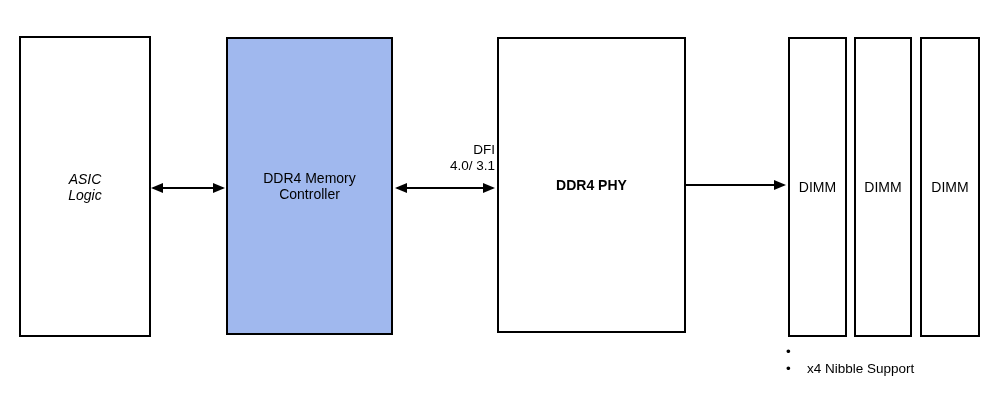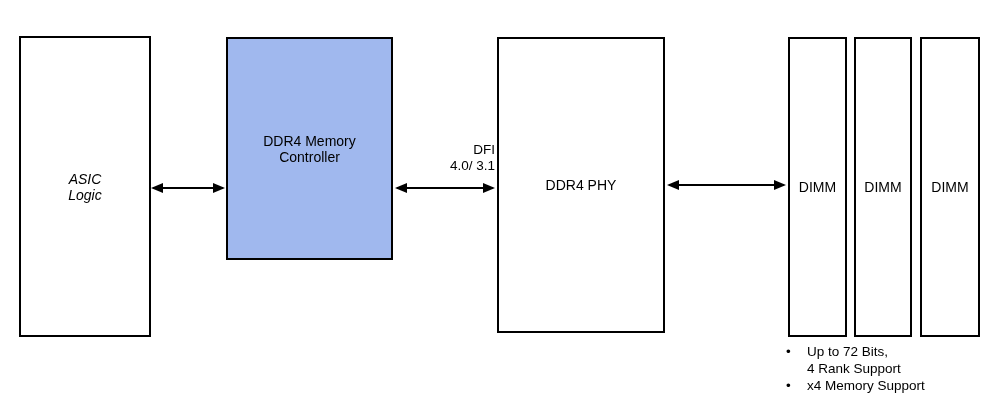--- a/index.html
+++ b/index.html
@@ -23,22 +23,22 @@
     background: #ffffff;
     display: flex;
     align-items: center;
     justify-content: center;
     text-align: center;
     font-size: 14px;
     line-height: 16px;
     white-space: pre-line;
   }
   .box-asic       { left: 19px;  top: 36px; width: 132px; height: 301px; font-style: italic; }
-  .box-controller { left: 226px; top: 37px; width: 167px; height: 223px; text-align: center; }
-  .box-phy        { left: 497px; top: 37px; width: 168px; height: 296px; }
+  .box-controller { left: 226px; top: 37px; width: 167px; height: 298px; text-align: center; }
+  .box-phy        { left: 497px; top: 37px; width: 189px; height: 296px; font-weight: bold; }
   .box-dimm1      { left: 788px; top: 37px; width: 59px;  height: 300px; }
   .box-dimm2      { left: 854px; top: 37px; width: 58px;  height: 300px; }
   .box-dimm3      { left: 920px; top: 37px; width: 60px;  height: 300px; }
 
   .arrow-layer {
     position: absolute;
     left: 0; top: 0;
     width: 1000px;
     height: 400px;
     pointer-events: none;
@@ -113,22 +113,20 @@
   <div class="box box-dimm3">
     <span>DIMM</span>
   </div>
 
   <div class="conn-label label-dfi">DFI
 4.0/ 3.1</div>
 
   <div class="notes">
     <div class="note-item">
       <span class="note-bullet">•</span>
-      <span class="note-text">Up to 72 Bits,
-4 Rank Support</span>
     </div>
     <div class="note-item">
       <span class="note-bullet">•</span>
-      <span class="note-text">x4 Memory Support</span>
+      <span class="note-text">x4 Nibble Support</span>
     </div>
   </div>
 
 </div>
 
 </body></html>

